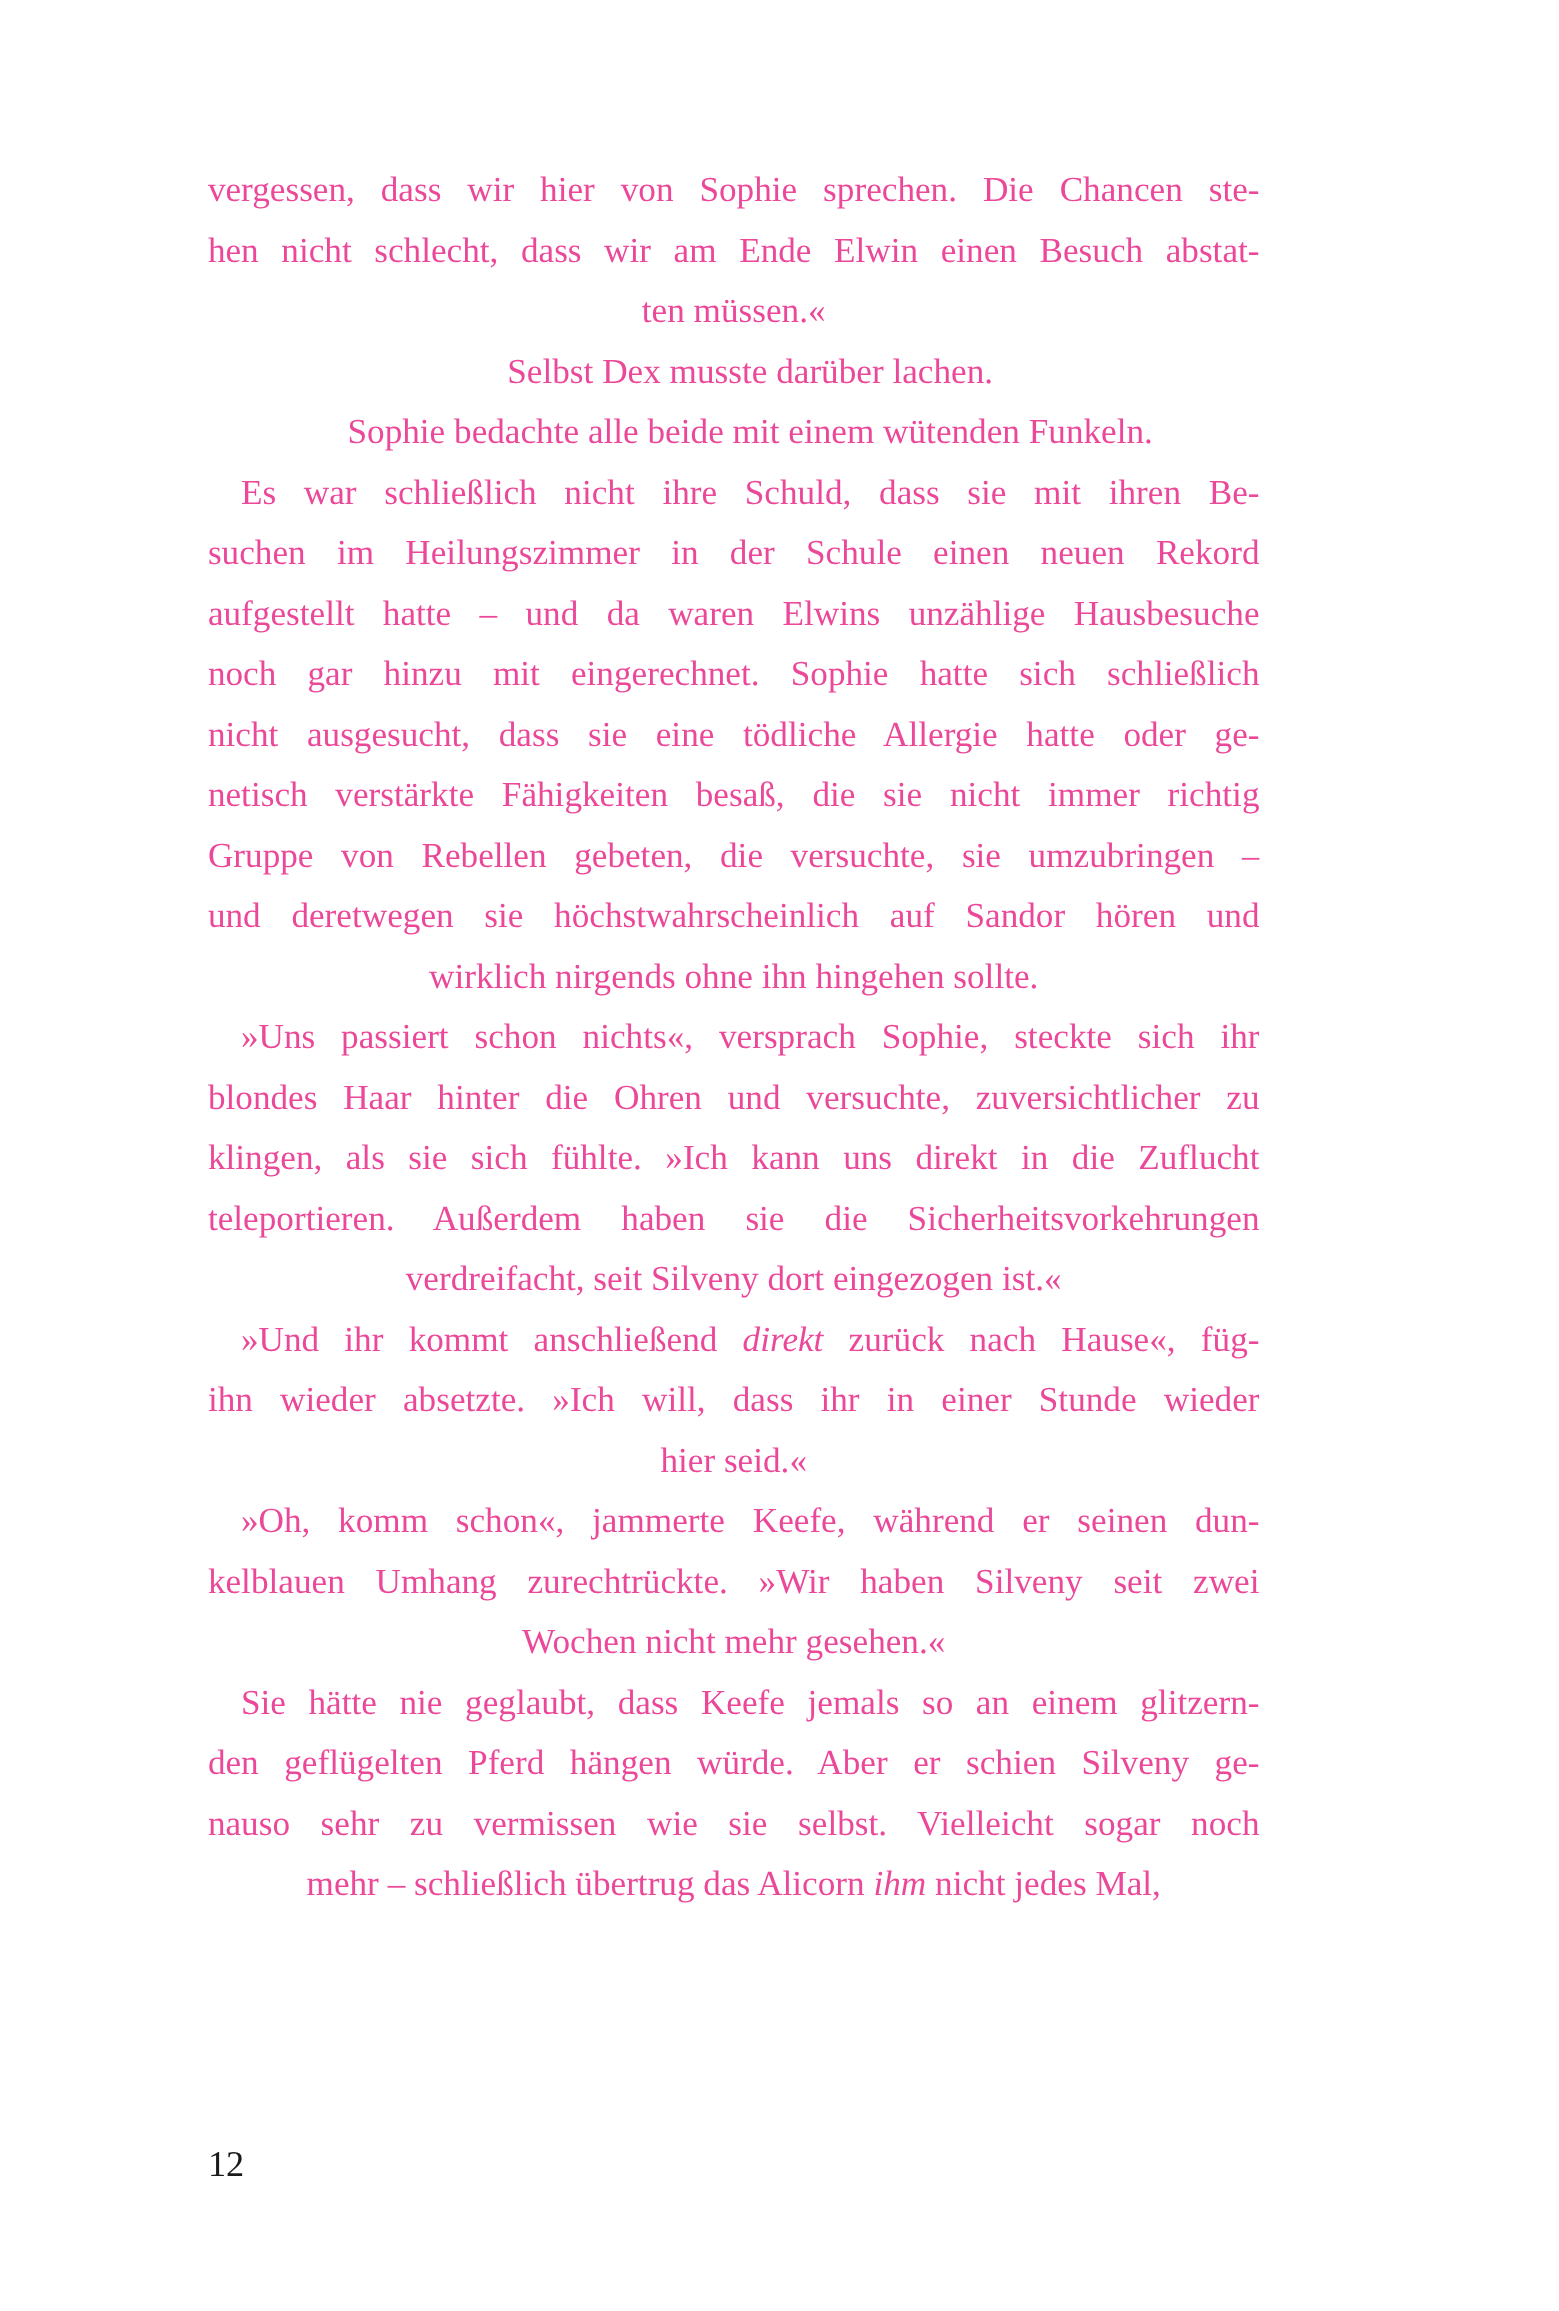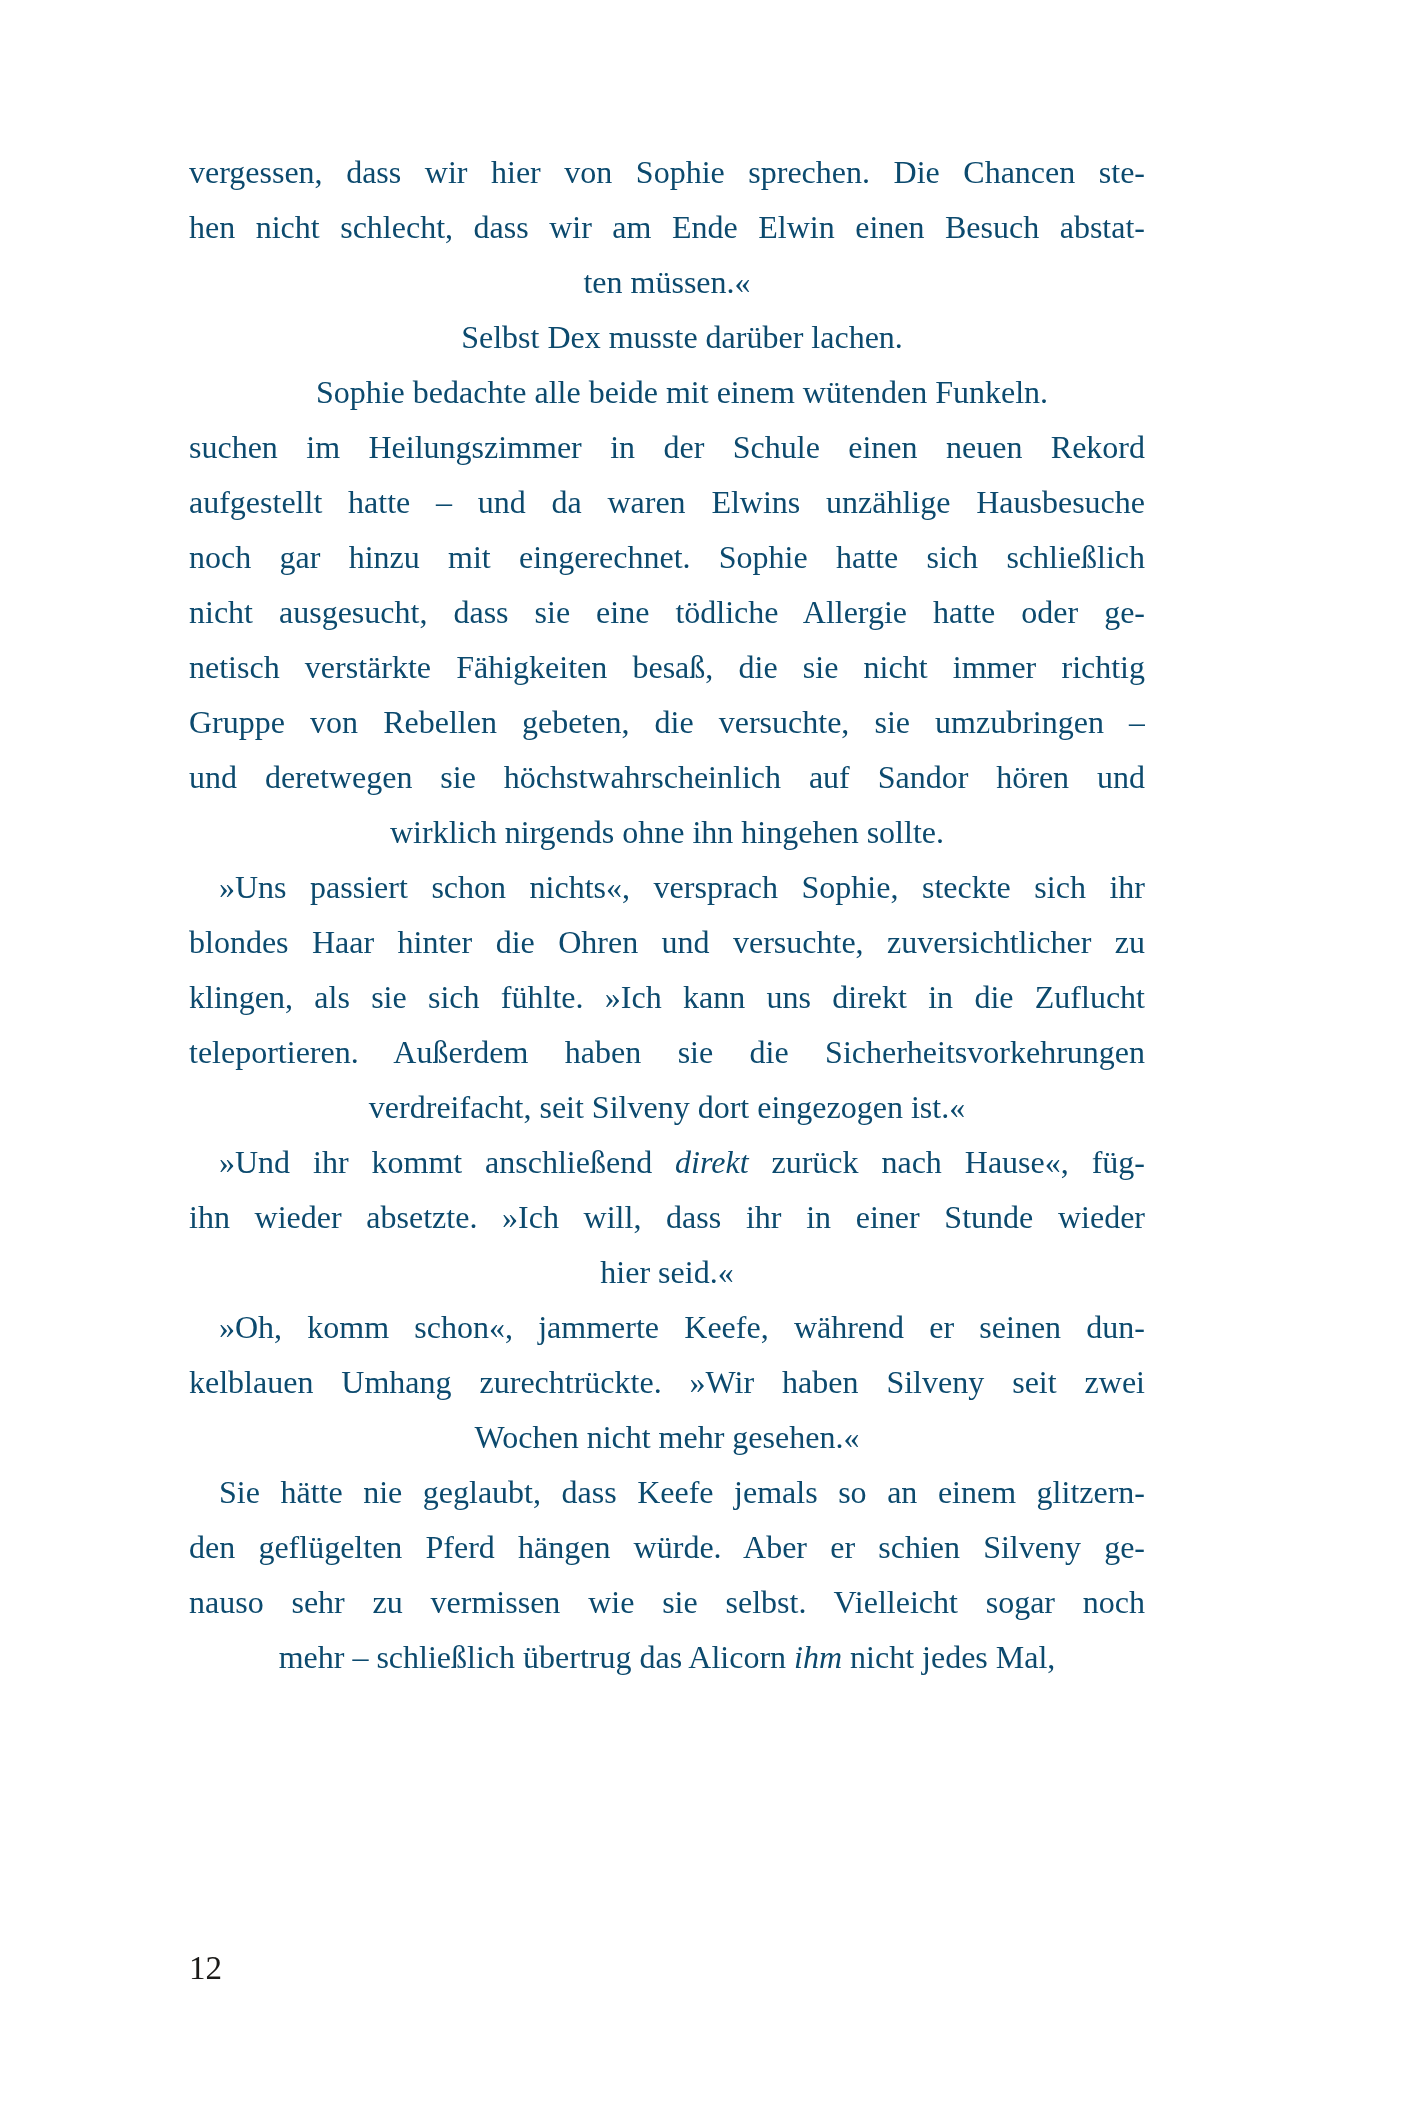--- a/index.html
+++ b/index.html
@@ -50,26 +50,27 @@
     top: 1948px;
     font-size: 33px;
     line-height: 40px;
     color: #1b1a18;
   }
 </style>
 </head>
 <body>
 
 <div class="book-page">
-  <div class="text-block" id="text-block" style="color: #0c4a6e;">
+  <div class="text-block" id="text-block" style="color: #ec4899;">
       <div class="line j"><span>vergessen, dass wir hier von Sophie sprechen. Die Chancen ste-</span></div>
       <div class="line j"><span>hen nicht schlecht, dass wir am Ende Elwin einen Besuch abstat-</span></div>
       <div class="line"><span>ten müssen.«</span></div>
       <div class="line indent"><span>Selbst Dex musste darüber lachen.</span></div>
       <div class="line indent"><span>Sophie bedachte alle beide mit einem wütenden Funkeln.</span></div>
+      <div class="line j indent"><span>Es war schließlich nicht ihre Schuld, dass sie mit ihren Be-</span></div>
       <div class="line j"><span>suchen im Heilungszimmer in der Schule einen neuen Rekord</span></div>
       <div class="line j"><span>aufgestellt hatte – und da waren Elwins unzählige Hausbesuche</span></div>
       <div class="line j"><span>noch gar hinzu mit eingerechnet. Sophie hatte sich schließlich</span></div>
       <div class="line j"><span>nicht ausgesucht, dass sie eine tödliche Allergie hatte oder ge-</span></div>
       <div class="line j"><span>netisch verstärkte Fähigkeiten besaß, die sie nicht immer richtig</span></div>
       <div class="line j"><span>Gruppe von Rebellen gebeten, die versuchte, sie umzubringen –</span></div>
       <div class="line j"><span>und deretwegen sie höchstwahrscheinlich auf Sandor hören und</span></div>
       <div class="line"><span>wirklich nirgends ohne ihn hingehen sollte.</span></div>
       <div class="line j indent"><span>»Uns passiert schon nichts«, versprach Sophie, steckte sich ihr</span></div>
       <div class="line j"><span>blondes Haar hinter die Ohren und versuchte, zuversichtlicher zu</span></div>

